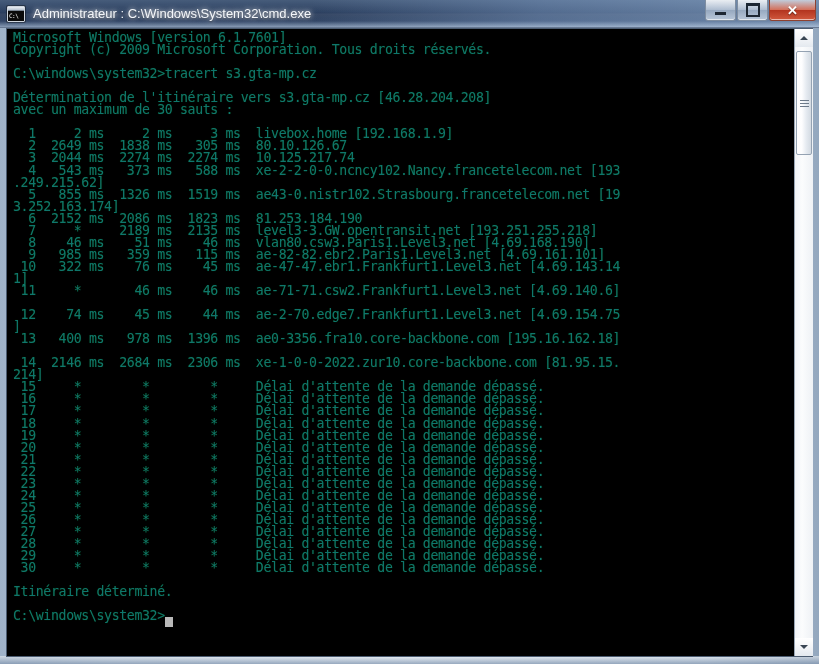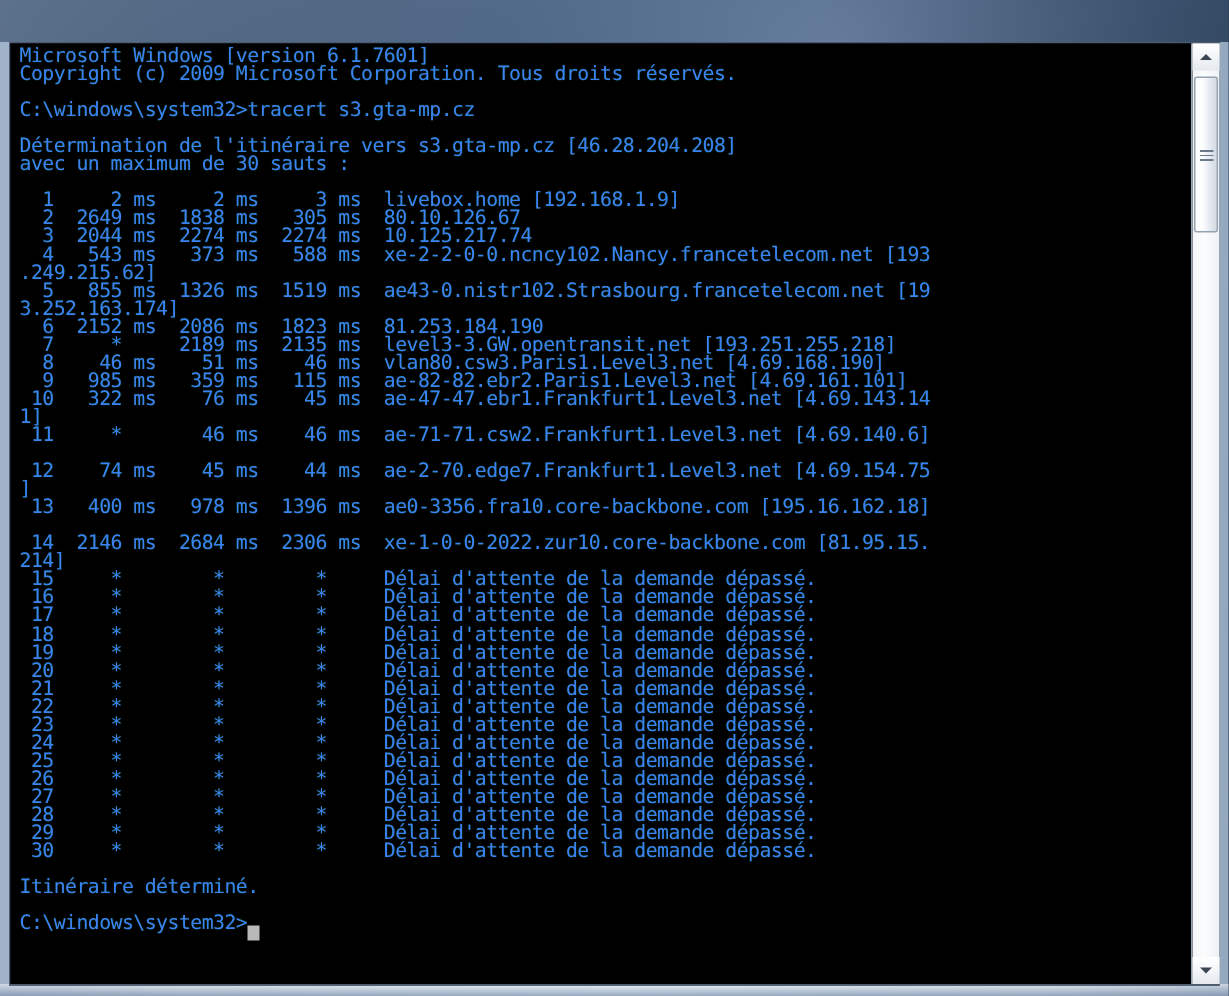--- a/index.html
+++ b/index.html
@@ -191,21 +191,21 @@
   #console {
     position: relative;
     flex: 1 1 auto;
     background: #000000;
     overflow: hidden;
     padding: 3px 0 0 6px;
     box-sizing: border-box;
   }
   #console pre {
     margin: 0;
-    color: #3b82f6;
+    color: #0f766e;
     font-family: "DejaVu Sans Mono", monospace;
     font-size: 13.2px;
     line-height: 12.05px;
     letter-spacing: -0.35px;
     white-space: pre;
     text-shadow: 0 0 1px rgba(20,180,20,.35);
   }
   #cursor {
     display: inline-block;
     width: 8px;
@@ -273,20 +273,43 @@
         #6d7a89 6px, #6d7a89 7px, transparent 7px);
   }
 </style>
 </head>
 <body>
 
 <div id="desktop"></div>
 
 <div id="window">
 
+  <div id="titlebar">
+    <div id="win-icon">
+      <div class="bar"></div>
+      <div class="glyph">C:\</div>
+    </div>
+    <div id="win-title">Administrateur : C:\Windows\System32\cmd.exe</div>
+
+    <div id="caption-buttons">
+      <div class="cap-btn">
+        <div class="cap-glyph">
+            <div class="min-mark"></div>
+          </div>
+      </div>
+      <div class="cap-btn">
+        <div class="cap-glyph">
+            <div class="max-mark"></div>
+          </div>
+      </div>
+      <div class="cap-btn close">
+        <div class="cap-glyph">✕</div>
+      </div>
+    </div>
+  </div>
 
   <div id="frame">
     <div id="client">
 
       <div id="console">
         <pre>Microsoft Windows [version 6.1.7601]
 Copyright (c) 2009 Microsoft Corporation. Tous droits réservés.
 
 C:\windows\system32&gt;tracert s3.gta-mp.cz
 

